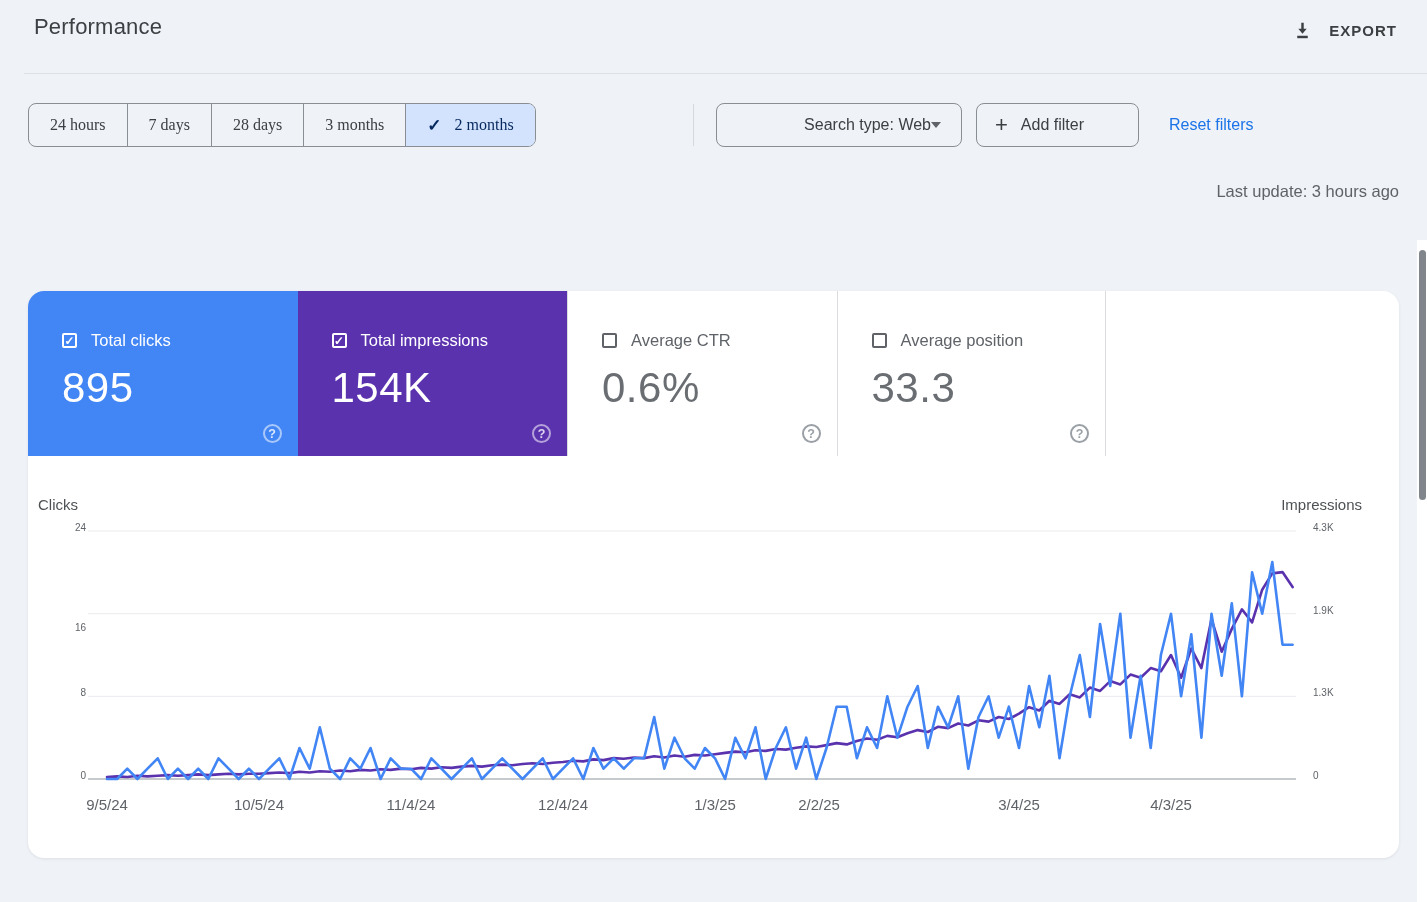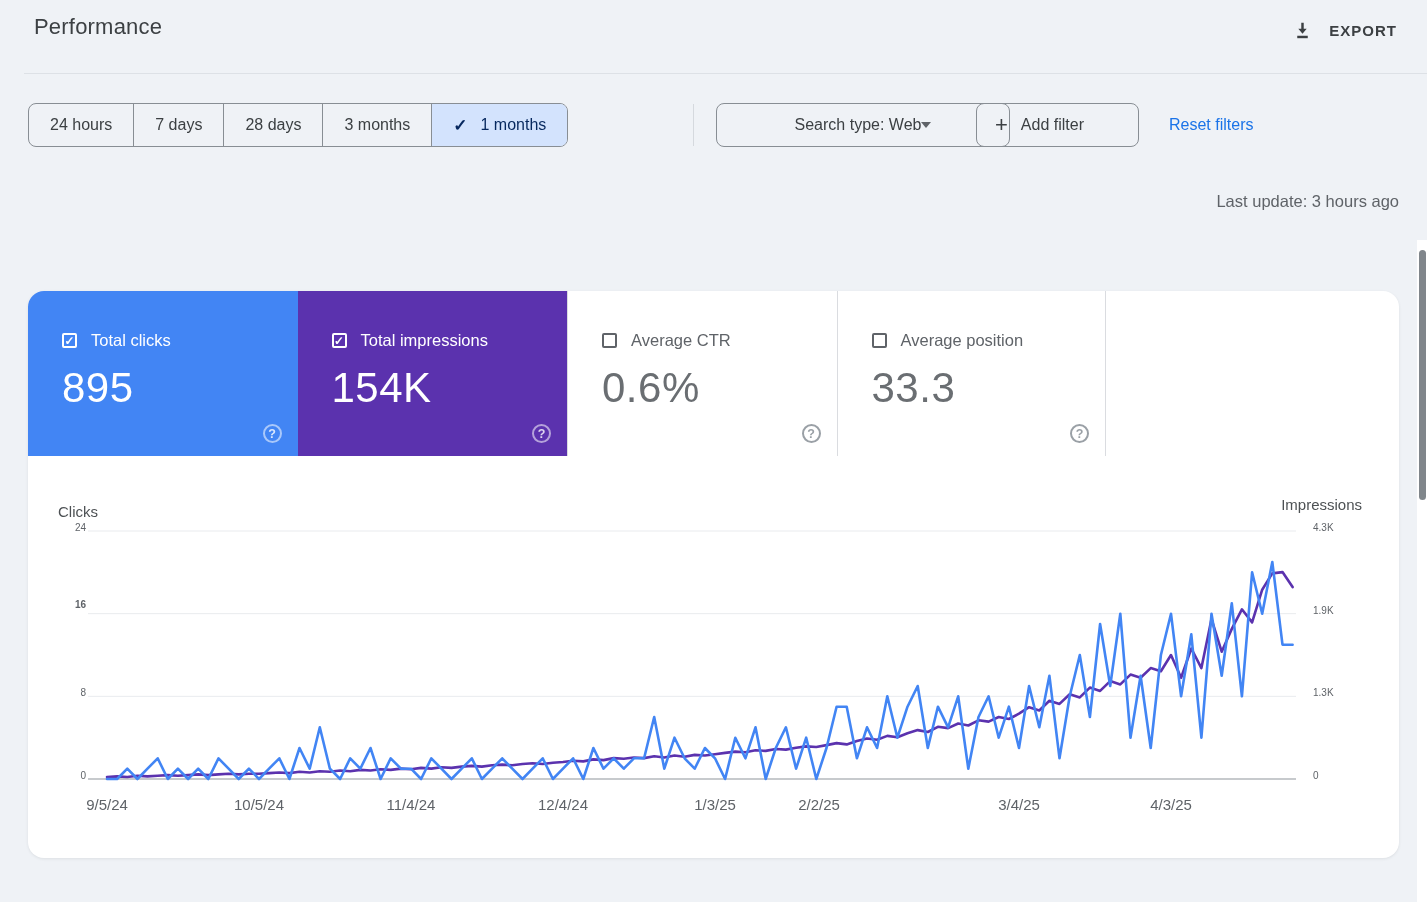--- a/index.html
+++ b/index.html
@@ -29,55 +29,55 @@
   }
   
   .seg {
     position:absolute; left:28px; top:103px; height:44px;
     display:flex; align-items:stretch;
     border:1px solid #888e94; border-radius:8px; overflow:hidden;
     background:transparent;
   }
   .seg-item {
     display:flex; align-items:center; justify-content:center;
-    padding:0 21px; font-family:Liberation Sans, sans-serif; font-size:16px; color:#3c4043;
+    padding:0 21px; font-family:Liberation Serif, serif; font-size:16px; color:#3c4043;
     background:transparent; border:none; border-left:1px solid #888e94;
     cursor:pointer; white-space:nowrap;
   }
   .seg-item:first-child { border-left:none; }
   .seg-item.selected {
     background:#d3e3fd; color:#06285e; gap:13px; font-weight:500;
   }
   .seg-check { font-size:17px; font-weight:700; color:#06285e; }
   .filter-vdiv {
     position:absolute; left:693px; top:104px; width:1px; height:42px;
     background:#d5d9de;
   }
   .chip {
     position:absolute; top:103px; height:44px;
     display:flex; align-items:center;
     border:1px solid #888e94; border-radius:8px; background:transparent;
     font-family:inherit; font-size:16px; color:#3c4043; cursor:pointer;
   }
-  .chip.search-type { left:716px; width:294px; padding:0 20px; justify-content:center; }
+  .chip.search-type { left:716px; width:246px; padding:0 20px; justify-content:flex-end; }
   .caret {
     width:0; height:0;
     border-left:5px solid transparent; border-right:5px solid transparent;
     border-top:6px solid #5f6368;
   }
   .chip.add-filter { left:976px; width:163px; padding:0 18px; gap:13px; }
   .plus-glyph { font-size:22px; font-weight:400; color:#3c4043; line-height:1; }
   .reset-link {
     position:absolute; left:1169px; top:103px; height:44px;
     display:flex; align-items:center;
     color:#1a73e8; font-size:16px; font-weight:500;
     text-decoration:none; cursor:pointer;
   }
   .last-update {
-    position:absolute; right:28px; top:192px;
+    position:absolute; right:28px; top:182px;
     font-size:16.5px; color:#5f6368;margin-left:36px;
   }
   
   .main-card {
     position:absolute; left:28px; top:291px; width:1371px; height:567px;
     background:#fff; border-radius:16px; overflow:hidden;
     box-shadow:0 1px 3px rgba(60,64,67,.10);
   }
   .metrics {
     display:grid; grid-template-columns:269.5px 269.5px 269.5px 269.5px 1fr;
@@ -106,21 +106,21 @@
     position:absolute; right:16px; bottom:13px;
     width:19px; height:19px; border-radius:50%;
     display:flex; align-items:center; justify-content:center;
     font-size:12.5px; font-weight:700; cursor:pointer;
   }
   .m-clicks .help, .m-impr .help { border:2px solid rgba(255,255,255,.55); color:rgba(255,255,255,.8); }
   .m-ctr .help, .m-pos .help { border:2px solid #9aa0a6; color:#9aa0a6; }
   
   .chart-area { position:relative; height:402px; }
   .axis-title { position:absolute; top:40px; font-size:15px; color:#4d5154; }
-  .axis-title.left  { left:30px;margin-top:7px; }
+  .axis-title.left  { left:10px; }
   .axis-title.right { right:37px; }
   .chart-svg { position:absolute; left:0; top:0; }
   .ytick { position:absolute; font-size:10px; color:#5f6368; }
   .ytick.l { left:12px; width:46px; text-align:right; }
   .ytick.r { left:1285px; text-align:left; }
   .xtick {
     position:absolute; top:340px; transform:translateX(-50%);
     font-size:15px; color:#5f6368; white-space:nowrap;
   }
   
@@ -154,21 +154,21 @@
     <span>7 days</span>
   </button>
   <button class="seg-item">
     <span>28 days</span>
   </button>
   <button class="seg-item">
     <span>3 months</span>
   </button>
   <button class="seg-item selected">
     <span class="seg-check">✓</span>
-    <span>1 months</span>
+    <span>2 months</span>
   </button>
 </div>
 <div class="filter-vdiv"></div>
 
 <button class="chip search-type">
   <span>Search type: Web</span>
   <span class="caret"></span>
 </button>
 <button class="chip add-filter">
   <span class="plus-glyph">+</span>
@@ -229,21 +229,21 @@
         <line x1="60" x2="1268" y1="75" y2="75" stroke="#e9ebee" stroke-width="1"></line>
         <line x1="60" x2="1268" y1="157.66666666666669" y2="157.66666666666669" stroke="#e9ebee" stroke-width="1"></line>
         <line x1="60" x2="1268" y1="240.33333333333334" y2="240.33333333333334" stroke="#e9ebee" stroke-width="1"></line>
         <line x1="60" x2="1268" y1="323" y2="323" stroke="#8f959b" stroke-width="1"></line>
         <polyline points="79.0,321.0 89.1,320.4 99.3,321.0 109.4,319.7 119.5,320.4 129.7,319.7 139.8,319.1 149.9,319.7 160.1,319.1 170.2,318.4 180.3,319.1 190.5,318.4 200.6,317.8 210.7,318.4 220.9,317.8 231.0,317.8 241.1,317.1 251.3,316.5 261.4,317.1 271.5,315.8 281.7,316.5 291.8,315.2 301.9,315.8 312.1,314.5 322.2,315.2 332.3,313.9 342.5,314.5 352.6,313.2 362.7,313.9 372.9,312.6 383.0,313.2 393.1,311.9 403.3,312.6 413.4,311.3 423.5,311.9 433.7,310.6 443.8,309.9 453.9,310.6 464.1,309.3 474.2,308.6 484.3,309.3 494.5,308.0 504.6,307.3 514.7,308.0 524.9,306.7 535.0,306.0 545.1,304.7 555.3,305.4 565.4,303.4 575.5,304.1 585.7,302.1 595.8,302.8 605.9,301.5 616.1,302.1 626.2,300.2 636.3,301.5 646.5,299.5 656.6,300.8 666.7,298.9 676.9,299.5 687.0,298.2 697.1,296.9 707.3,295.6 717.4,296.2 727.5,294.3 737.7,294.9 747.8,293.0 757.9,293.6 768.1,291.7 778.2,290.4 788.3,291.0 798.5,289.1 808.6,287.1 818.7,288.4 828.9,285.1 839.0,282.5 849.1,283.8 859.3,279.9 869.4,281.2 879.5,277.3 889.7,274.1 899.8,276.0 909.9,270.8 920.1,272.1 930.2,267.5 940.3,269.5 950.5,264.3 960.6,265.6 970.7,261.0 980.9,263.0 991.0,257.7 1001.1,251.2 1011.3,254.5 1021.4,244.7 1031.5,247.9 1041.7,238.2 1051.8,241.4 1061.9,231.6 1072.1,234.9 1082.2,225.1 1092.3,228.4 1102.5,218.6 1112.6,221.8 1122.7,212.1 1132.9,215.3 1143.0,199.0 1153.1,221.8 1163.3,192.5 1173.4,212.1 1183.5,163.1 1193.7,195.7 1203.8,172.9 1213.9,153.3 1224.1,166.4 1234.2,133.7 1244.3,117.4 1254.5,116.1 1264.6,131.1" fill="none" stroke="#5b32ae" stroke-width="2.6" stroke-linejoin="round" stroke-linecap="round"></polyline>
         <polyline points="79.0,323.0 89.1,323.0 99.3,312.7 109.4,323.0 119.5,312.7 129.7,302.3 139.8,323.0 149.9,312.7 160.1,323.0 170.2,312.7 180.3,323.0 190.5,302.3 200.6,312.7 210.7,323.0 220.9,312.7 231.0,323.0 241.1,312.7 251.3,302.3 261.4,323.0 271.5,292.0 281.7,312.7 291.8,271.3 301.9,312.7 312.1,323.0 322.2,302.3 332.3,312.7 342.5,292.0 352.6,323.0 362.7,302.3 372.9,312.7 383.0,312.7 393.1,323.0 403.3,302.3 413.4,312.7 423.5,323.0 433.7,312.7 443.8,302.3 453.9,323.0 464.1,312.7 474.2,302.3 484.3,312.7 494.5,323.0 504.6,312.7 514.7,302.3 524.9,323.0 535.0,312.7 545.1,302.3 555.3,323.0 565.4,292.0 575.5,312.7 585.7,302.3 595.8,312.7 605.9,302.3 616.1,302.3 626.2,261.0 636.3,312.7 646.5,281.7 656.6,302.3 666.7,312.7 676.9,292.0 687.0,302.3 697.1,323.0 707.3,281.7 717.4,302.3 727.5,271.3 737.7,323.0 747.8,292.0 757.9,271.3 768.1,312.7 778.2,281.7 788.3,323.0 798.5,292.0 808.6,250.7 818.7,250.7 828.9,302.3 839.0,271.3 849.1,292.0 859.3,240.3 869.4,281.7 879.5,250.7 889.7,230.0 899.8,292.0 909.9,250.7 920.1,271.3 930.2,240.3 940.3,312.7 950.5,261.0 960.6,240.3 970.7,281.7 980.9,250.7 991.0,292.0 1001.1,230.0 1011.3,271.3 1021.4,219.7 1031.5,302.3 1041.7,240.3 1051.8,199.0 1061.9,261.0 1072.1,168.0 1082.2,230.0 1092.3,157.7 1102.5,281.7 1112.6,219.7 1122.7,292.0 1132.9,199.0 1143.0,157.7 1153.1,240.3 1163.3,178.3 1173.4,281.7 1183.5,157.7 1193.7,219.7 1203.8,147.3 1213.9,240.3 1224.1,116.3 1234.2,157.7 1244.3,106.0 1254.5,188.7 1264.6,188.7" fill="none" stroke="#4285f4" stroke-width="2.6" stroke-linejoin="round" stroke-linecap="round"></polyline>
       </svg>
 
   <span class="ytick l" style="top: 66px;">24</span>
       <span class="ytick r" style="top: 66px;">4.3K</span>
-      <span class="ytick l" style="top: 143px; font-weight: bold;">16</span>
+      <span class="ytick l" style="top: 166px;">16</span>
       <span class="ytick r" style="top: 148.667px;">1.9K</span>
       <span class="ytick l" style="top: 231.333px;">8</span>
       <span class="ytick r" style="top: 231.333px;">1.3K</span>
       <span class="ytick l" style="top: 314px;">0</span>
       <span class="ytick r" style="top: 314px;">0</span>
       <span class="xtick" style="left: 79px;">9/5/24</span>
       <span class="xtick" style="left: 231px;">10/5/24</span>
       <span class="xtick" style="left: 383px;">11/4/24</span>
       <span class="xtick" style="left: 535px;">12/4/24</span>
       <span class="xtick" style="left: 687px;">1/3/25</span>

